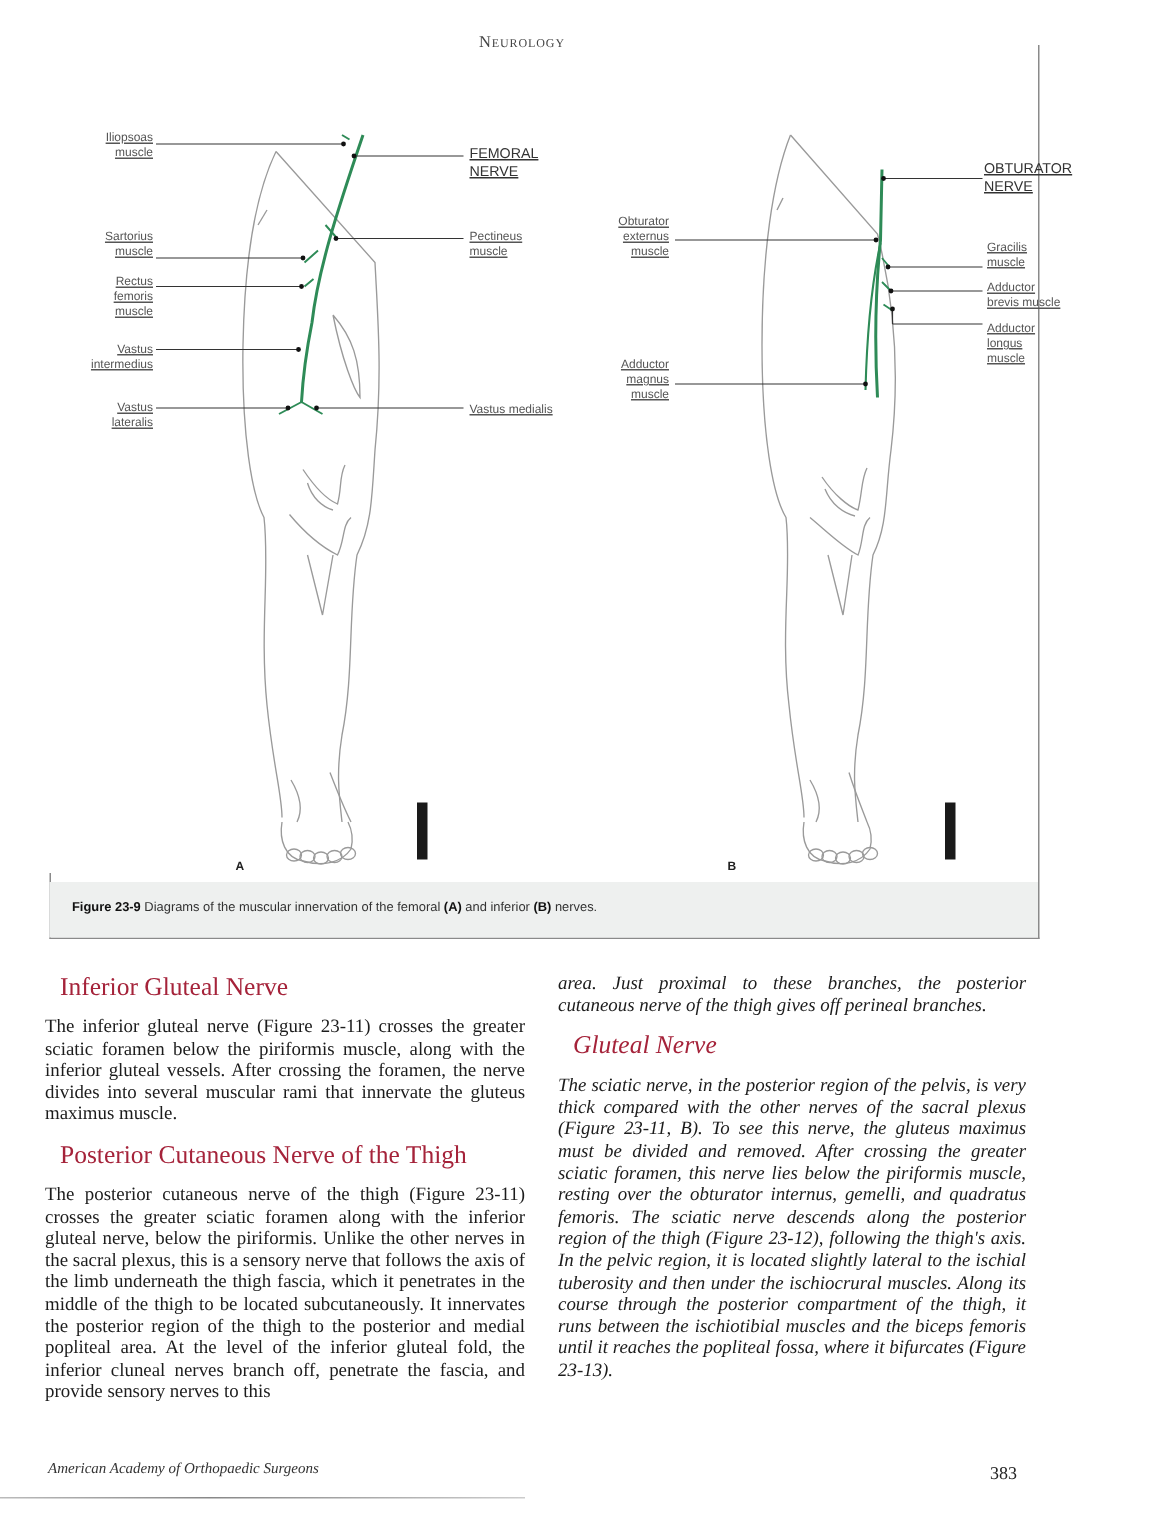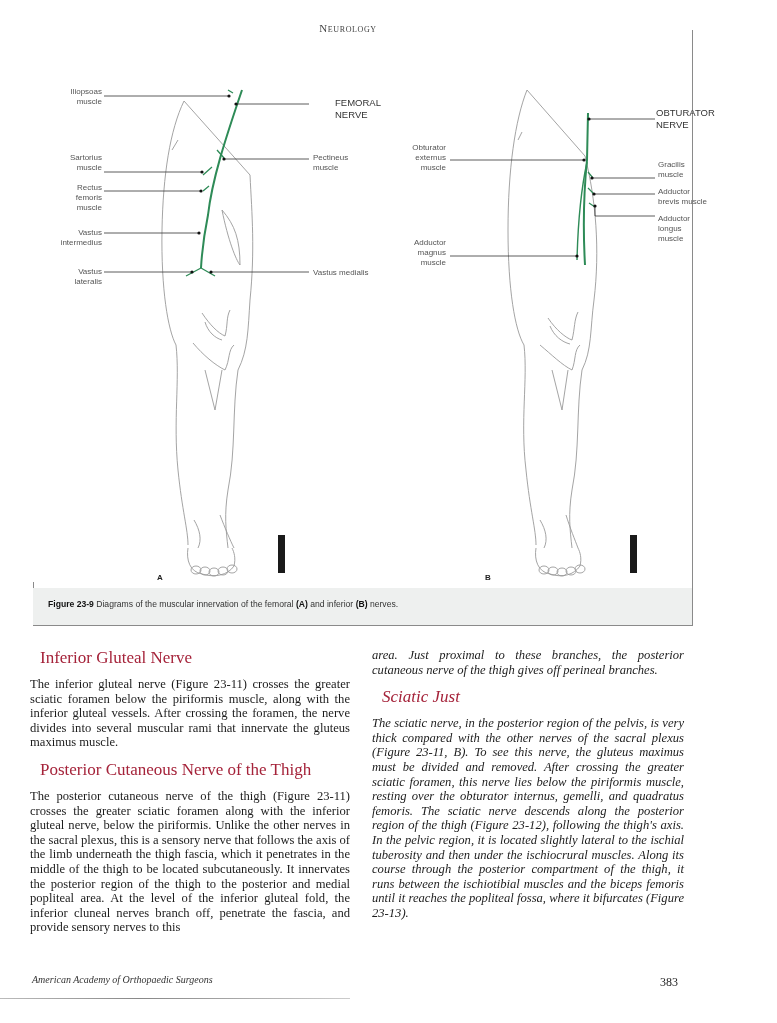--- a/index.html
+++ b/index.html
@@ -25,21 +25,21 @@
       background: #eef0ef;
     }
     .caption {
       position: absolute; left: 48px; top: 599px; width: 640px;
       font-family: "Liberation Sans", "DejaVu Sans", sans-serif; font-size: 8.6px; color: #333;
     }
     .caption b { font-weight: bold; color: #111; }
     svg.fig { position: absolute; left: 0; top: 0; }
     .lbl {
       position: absolute; font-family: "Liberation Sans", "DejaVu Sans", sans-serif;
-      font-size: 8px; line-height: 10px; color: #555; white-space: pre-line;
+      font-size: 8px; line-height: 10px; color: #555; white-space: pre-line; text-decoration: underline;
     }
     .lbl.r { text-align: right; }
     .lbl.big { font-size: 9.5px; line-height: 12px; color: #333; }
     .panel-letter {
       position: absolute; font-family: "Liberation Sans", sans-serif; font-weight: bold;
       font-size: 8px; color: #222;
     }
     .col { position: absolute; font-size: 12.6px; line-height: 14.6px; text-align: justify; }
     .col p { margin: 0; }
     .col h2 {
@@ -153,21 +153,21 @@
       <circle cx="595" cy="206" r="1.6"></circle>
       <circle cx="577" cy="256" r="1.6"></circle>
   </g>
 
   <rect x="278" y="535" width="7" height="38" fill="#1a1a1a"></rect>
   <rect x="630" y="535" width="7" height="38" fill="#1a1a1a"></rect>
 </svg>
 
 <div class="lbl r" style="left:46px;top:87px;width:56px;">Iliopsoas
 muscle</div>
-<div class="lbl big" style="left:313px;top:97px;margin-left:22px;">FEMORAL
+<div class="lbl big" style="left:313px;top:97px;">FEMORAL
 NERVE</div>
 <div class="lbl r" style="left:46px;top:153px;width:56px;">Sartorius
 muscle</div>
 <div class="lbl" style="left:313px;top:153px;">Pectineus
 muscle</div>
 <div class="lbl r" style="left:46px;top:183px;width:56px;">Rectus
 femoris
 muscle</div>
 <div class="lbl r" style="left:40px;top:228px;width:62px;">Vastus
 intermedius</div>
@@ -197,19 +197,19 @@
 
 <div class="col" style="left:30px;top:638px;width:320px;">
   <h2>Inferior Gluteal Nerve</h2>
   <p>The inferior gluteal nerve (Figure 23-11) crosses the greater sciatic foramen below the piriformis muscle, along with the inferior gluteal vessels. After crossing the foramen, the nerve divides into several muscular rami that innervate the gluteus maximus muscle.</p>
   <h2 class="spaced">Posterior Cutaneous Nerve of the Thigh</h2>
   <p>The posterior cutaneous nerve of the thigh (Figure 23-11) crosses the greater sciatic foramen along with the inferior gluteal nerve, below the piriformis. Unlike the other nerves in the sacral plexus, this is a sensory nerve that follows the axis of the limb underneath the thigh fascia, which it penetrates in the middle of the thigh to be located subcutaneously. It innervates the posterior region of the thigh to the posterior and medial popliteal area. At the level of the inferior gluteal fold, the inferior cluneal nerves branch off, penetrate the fascia, and provide sensory nerves to this</p>
 </div>
 
 <div class="col" style="left:372px;top:648px;width:312px;font-style:italic;">
   <p>area. Just proximal to these branches, the posterior cutaneous nerve of the thigh gives off perineal branches.</p>
-  <h2 class="spaced">Sciatic Just</h2>
+  <h2 class="spaced">Gluteal Nerve</h2>
   <p>The sciatic nerve, in the posterior region of the pelvis, is very thick compared with the other nerves of the sacral plexus (Figure 23-11, B). To see this nerve, the gluteus maximus must be divided and removed. After crossing the greater sciatic foramen, this nerve lies below the piriformis muscle, resting over the obturator internus, gemelli, and quadratus femoris. The sciatic nerve descends along the posterior region of the thigh (Figure 23-12), following the thigh's axis. In the pelvic region, it is located slightly lateral to the ischial tuberosity and then under the ischiocrural muscles. Along its course through the posterior compartment of the thigh, it runs between the ischiotibial muscles and the biceps femoris until it reaches the popliteal fossa, where it bifurcates (Figure 23-13).</p>
 </div>
 
 <div class="footer-pub">American Academy of Orthopaedic Surgeons</div>
 <div class="footer-rule"></div>
 <div class="page-number">383</div>
 
 </body></html>

